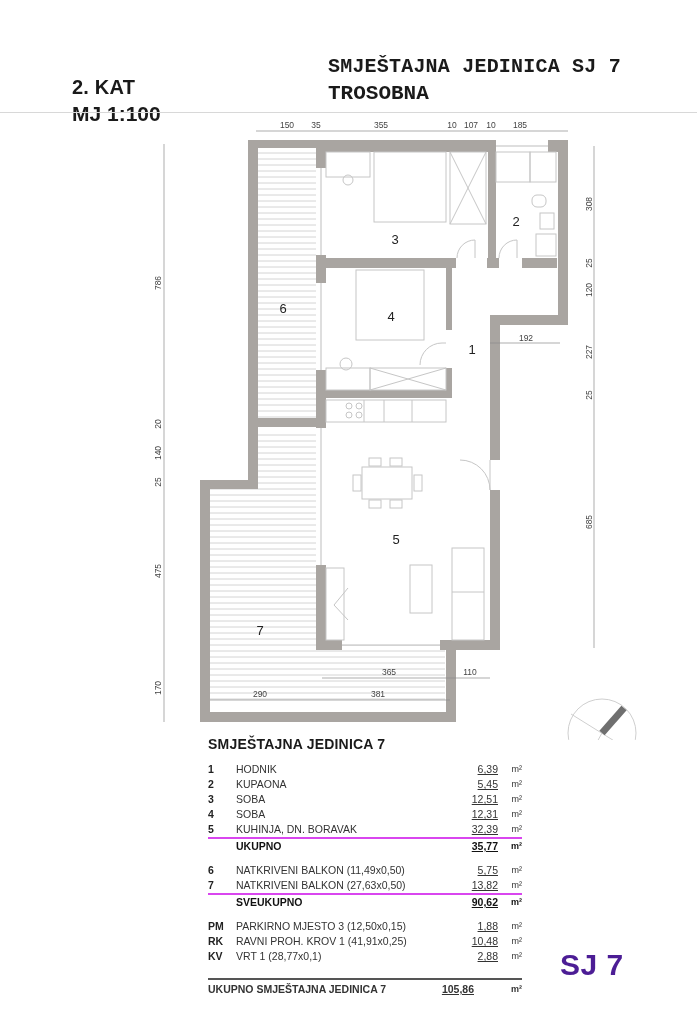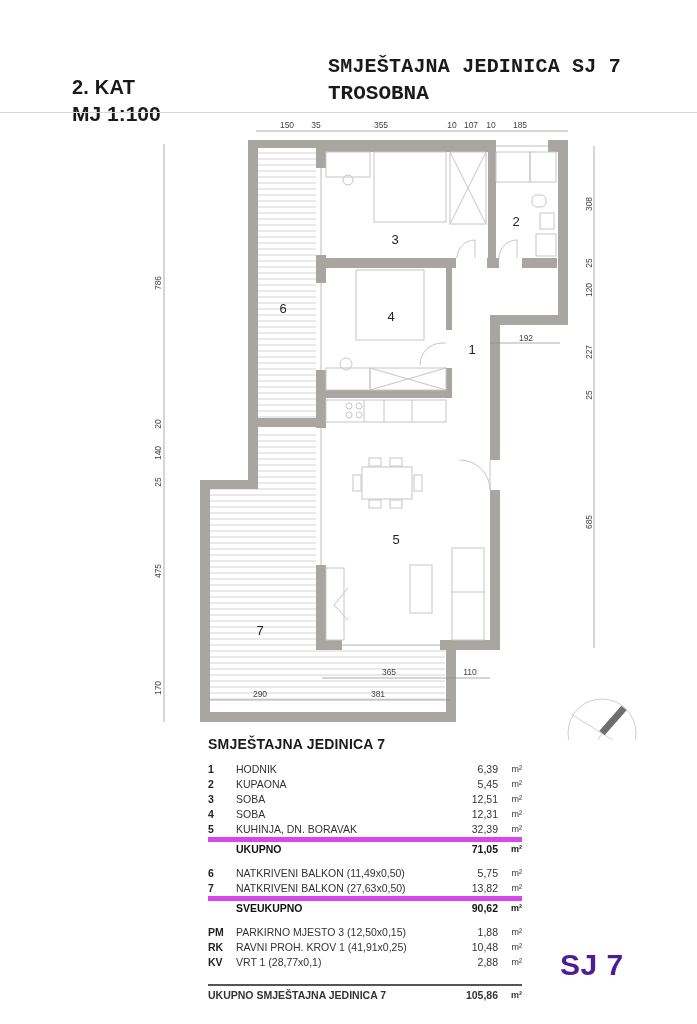--- a/index.html
+++ b/index.html
@@ -11,26 +11,26 @@
   .h2{font-size:21px;font-weight:bold;line-height:22px;margin-top:4px;}
   .hr-top{left:0;top:112px;width:697px;height:1px;background:#d8d8d8;}
   .plan{left:0;top:0;width:697px;height:740px;}
   .dim{font-size:8.5px;fill:#444;font-family:"Liberation Sans",sans-serif;}
   .room{font-size:13px;fill:#222;font-family:"Liberation Sans",sans-serif;}
   .table{left:208px;top:736px;width:314px;}
   .tt{font-size:14px;font-weight:bold;margin-bottom:10px;letter-spacing:0.2px;}
   .row{display:flex;font-size:10.5px;line-height:15px;color:#333;}
   .row .n{width:28px;font-weight:bold;color:#222;}
   .row .l{flex:1;white-space:nowrap;}
-  .row .v{width:60px;text-align:right;}
+  .row .v{width:60px;text-align:right;text-decoration:underline;}
   .row .u{width:24px;text-align:right;font-size:9px;}
-  .row.total{font-weight:bold;border-top:5px solid #d946ef;color:#111;}
+  .row.total{font-weight:bold;border-top:2px solid #d946ef;color:#111;}
   .row.total .l{font-weight:bold;}
   .gap{height:9px;}
-  .grand{border-top:2px solid #555;margin-top:14px;padding-top:2px;font-weight:bold;}
+  .grand{border-top:2px solid #555;margin-top:14px;padding-top:2px;font-weight:bold;gap:24px;}
   .grand .l{font-weight:bold;}
   .sj{left:560px;top:948px;font-size:30px;font-weight:bold;color:#4c1d95;letter-spacing:0.5px;}
 </style>
 </head>
 <body>
 
 <div class="abs hdr-left">
   <div class="h1">2. KAT</div>
   <div class="h2">MJ 1:100</div>
 </div>
@@ -233,21 +233,21 @@
   </div>
   <div class="row">
     <span class="n">5</span>
     <span class="l">KUHINJA, DN. BORAVAK</span>
     <span class="v">32,39</span>
     <span class="u">m²</span>
   </div>
   <div class="row total">
     <span class="n"></span>
     <span class="l">UKUPNO</span>
-    <span class="v">71,05</span>
+    <span class="v">35,77</span>
     <span class="u">m²</span>
   </div>
 
   <div class="gap"></div>
 
   <div class="row">
     <span class="n">6</span>
     <span class="l">NATKRIVENI BALKON (11,49x0,50)</span>
     <span class="v">5,75</span>
     <span class="u">m²</span>

